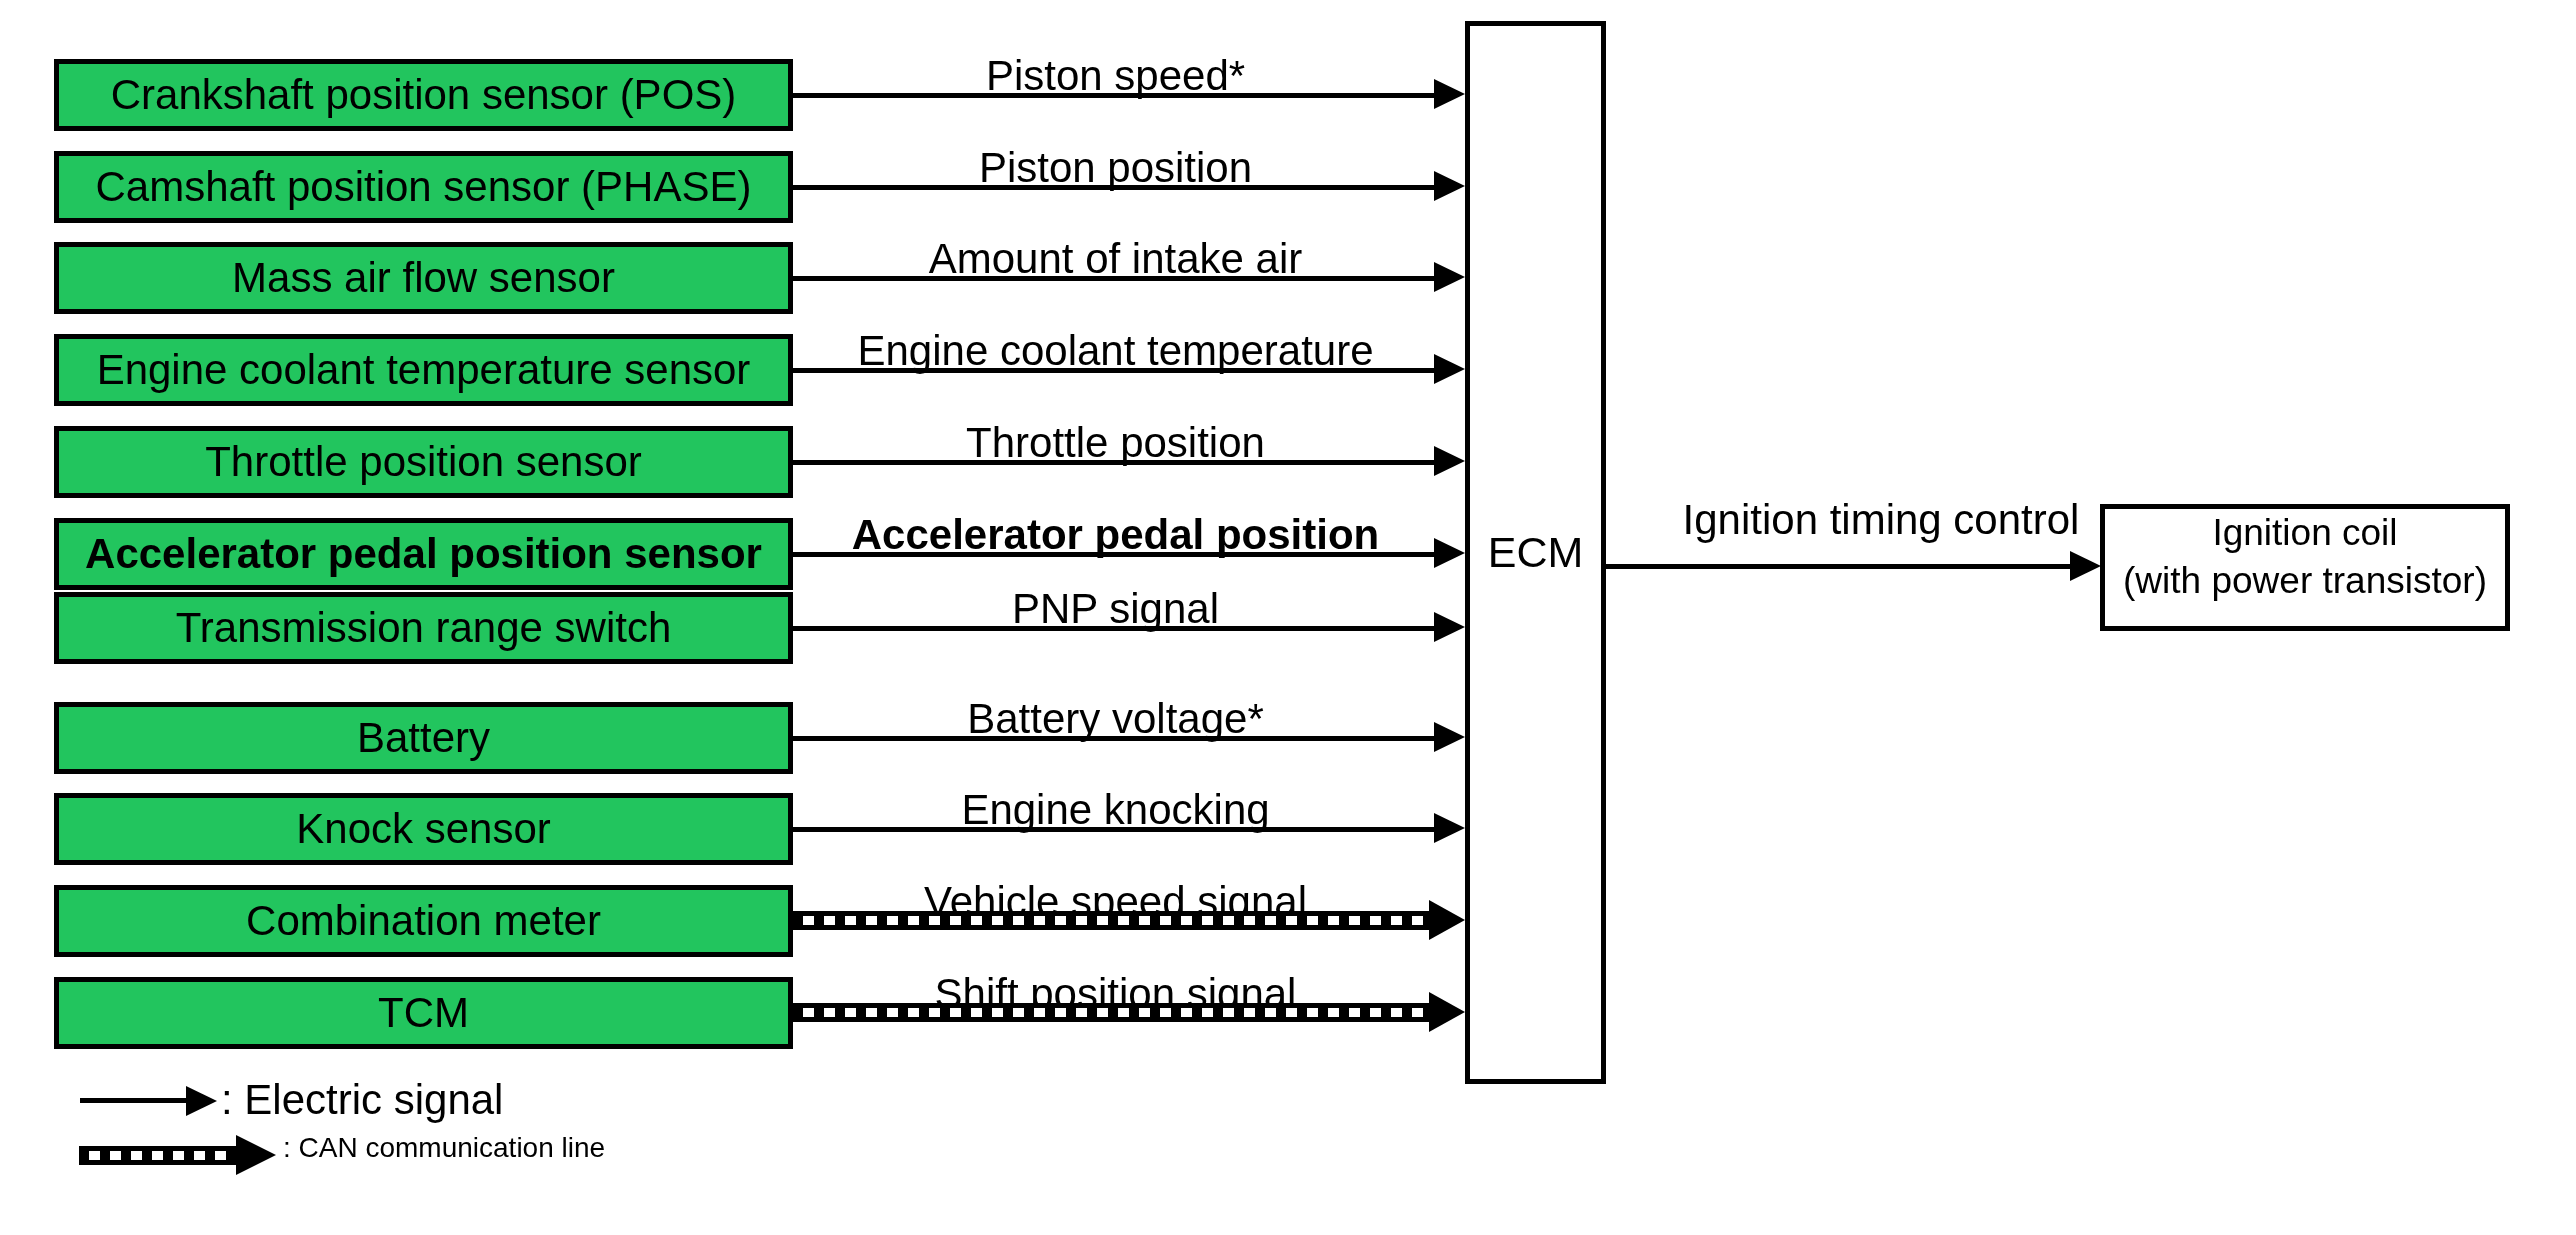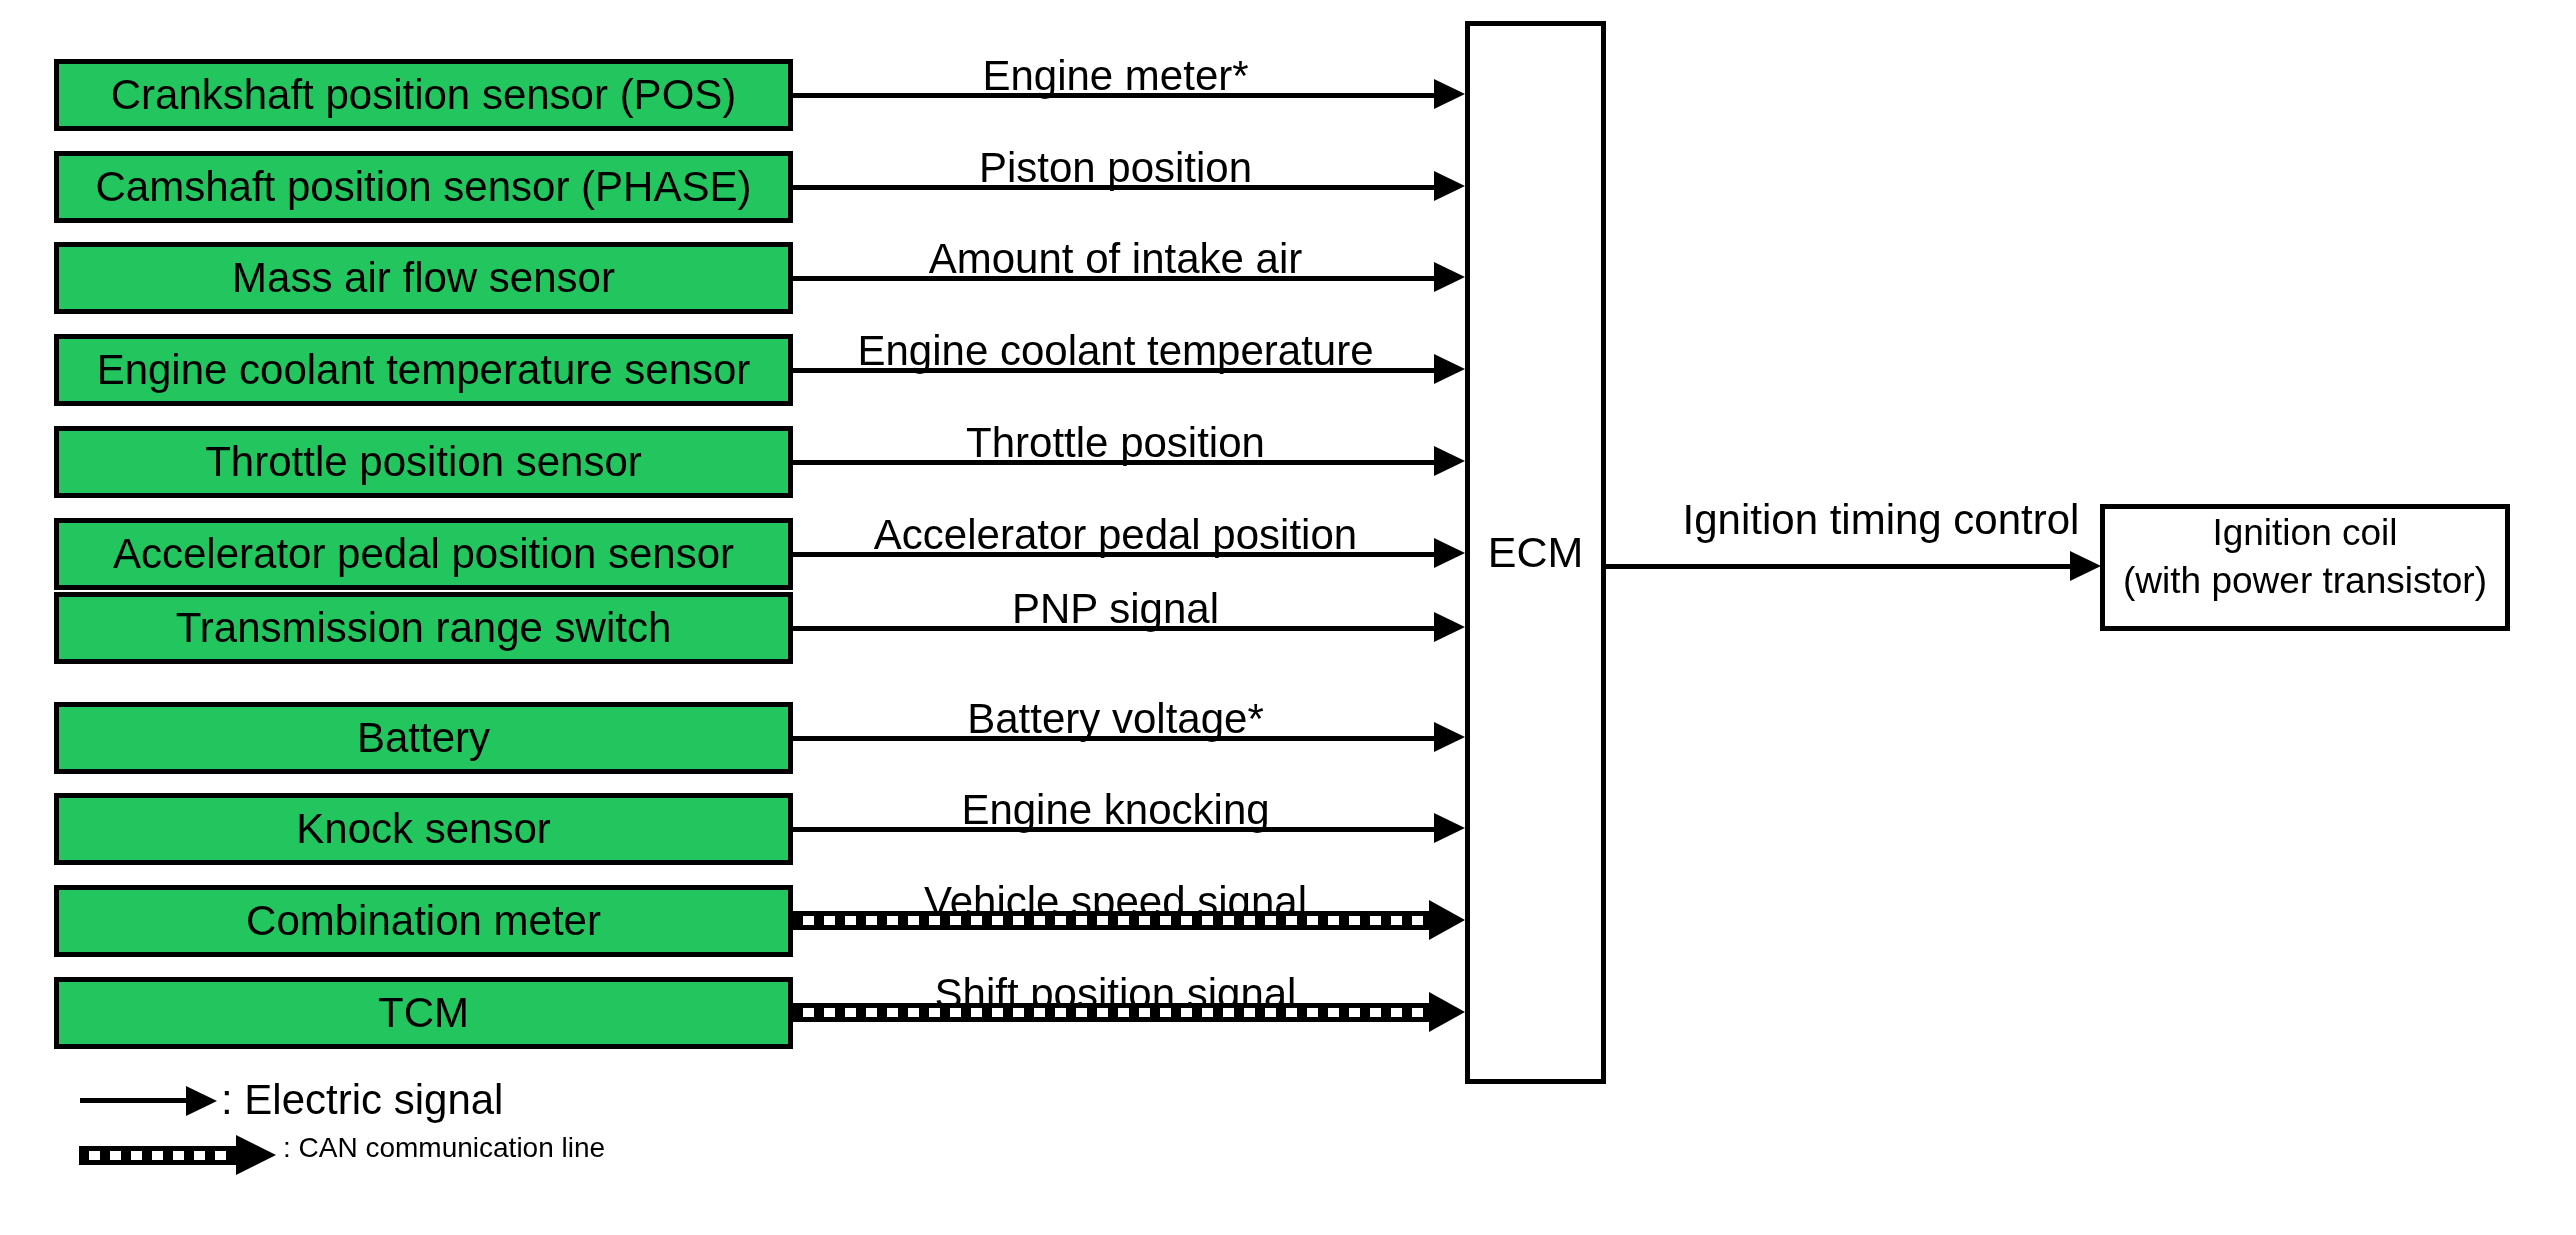--- a/index.html
+++ b/index.html
@@ -213,21 +213,21 @@
 </head>
 <body>
 
 <div class="diagram">
 
   <div id="rows-container">
       <div class="row" style="top: 59px;">
       <div class="src-box">
         <span>Crankshaft position sensor (POS)</span>
       </div>
-      <div class="signal-label">Engine meter*</div>
+      <div class="signal-label">Piston speed*</div>
       <div class="sig-line"></div>
       <div class="sig-head"></div>
     </div>
       <div class="row" style="top: 151px;">
       <div class="src-box">
         <span>Camshaft position sensor (PHASE)</span>
       </div>
       <div class="signal-label">Piston position</div>
       <div class="sig-line"></div>
       <div class="sig-head"></div>
@@ -249,21 +249,21 @@
       <div class="sig-head"></div>
     </div>
       <div class="row" style="top: 426px;">
       <div class="src-box">
         <span>Throttle position sensor</span>
       </div>
       <div class="signal-label">Throttle position</div>
       <div class="sig-line"></div>
       <div class="sig-head"></div>
     </div>
-      <div class="row" style="top: 518px;">
+      <div class="row" style="top: 518px; font-weight: bold;">
       <div class="src-box">
         <span>Accelerator pedal position sensor</span>
       </div>
       <div class="signal-label">Accelerator pedal position</div>
       <div class="sig-line"></div>
       <div class="sig-head"></div>
     </div>
       <div class="row" style="top: 592px; padding-left: 48px;">
       <div class="src-box">
         <span>Transmission range switch</span>

